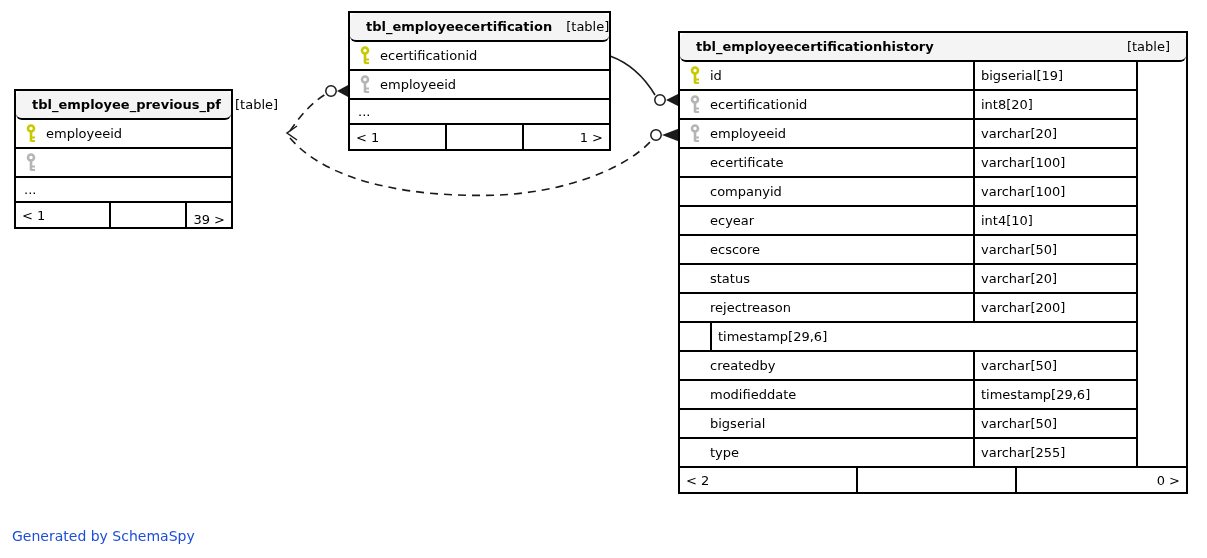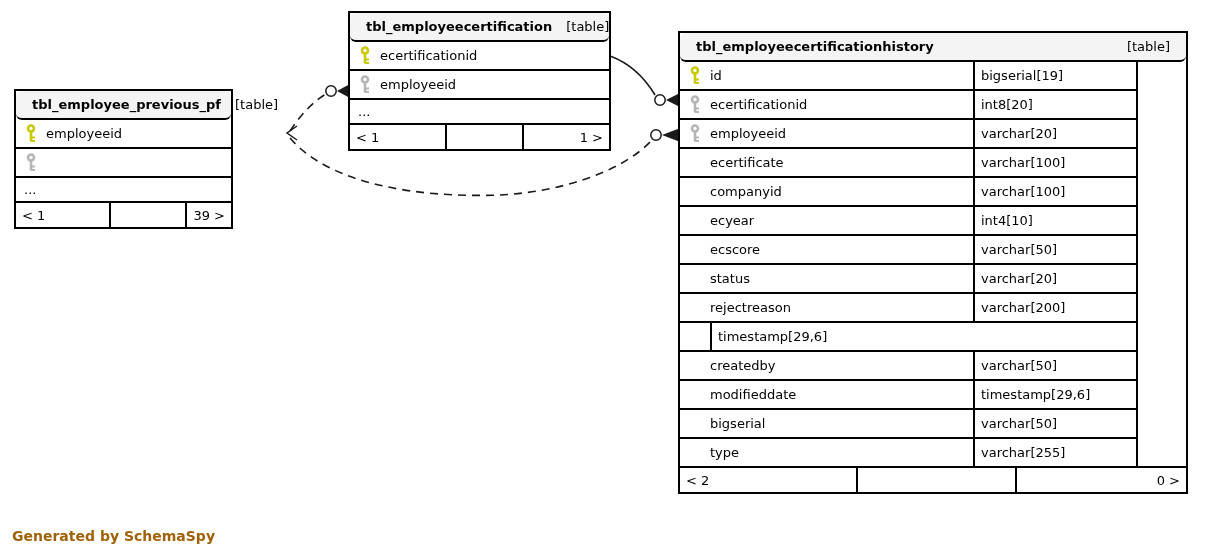--- a/index.html
+++ b/index.html
@@ -57,21 +57,21 @@
   .ft{display:flex;height:24px;background:#ffffff;}
   .ftcell{
     box-sizing:border-box;height:100%;
     display:flex;align-items:center;
     padding:0 6px;white-space:nowrap;
   }
   .ftcell + .ftcell{border-left:2px solid #000000;}
   .ftcell.last{justify-content:flex-end;}
   #credit{
     position:absolute;left:12px;top:528px;
-    font-size:14px;color:#a16207;z-index:2;white-space:nowrap;font-weight:bold;
+    font-size:14px;color:#1d4ed8;z-index:2;white-space:nowrap;
   }
 </style>
 </head>
 <body>
 
 <div id="canvas">
   <svg id="edges" width="1207" height="558">
       <g>
         <path d="M 610,56 C 632,64 646,80 655,95" fill="none" stroke="#1a1a1a" stroke-width="1.6"></path>
         <polygon points="679,93.5 679,106.5 666,100" fill="#1a1a1a"></polygon>
@@ -121,21 +121,21 @@
             <span>...</span>
           </div>
         </div>
         <div class="ft">
           <div class="ftcell" style="width: 94px;">
             <span>&lt; 1</span>
           </div>
           <div class="ftcell" style="width: 77px;">
             <span></span>
           </div>
-          <div class="ftcell last" style="flex: 1 1 0%;">
+          <div class="ftcell last" style="flex: 1 1 0%; align-items: flex-end;">
             <span>39 &gt;</span>
           </div>
         </div>
       </div>
       <div class="db-table" style="left: 348px; top: 11px; width: 263px;">
         <div class="hd">
           <span class="nm">tbl_employeecertification</span>
           <span class="badge">[table]</span>
         </div>
         <div class="rows">

